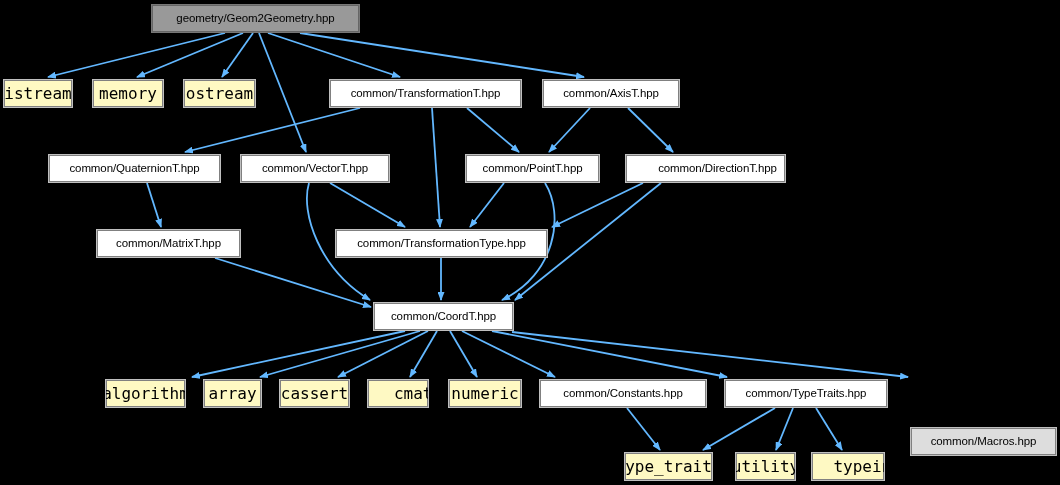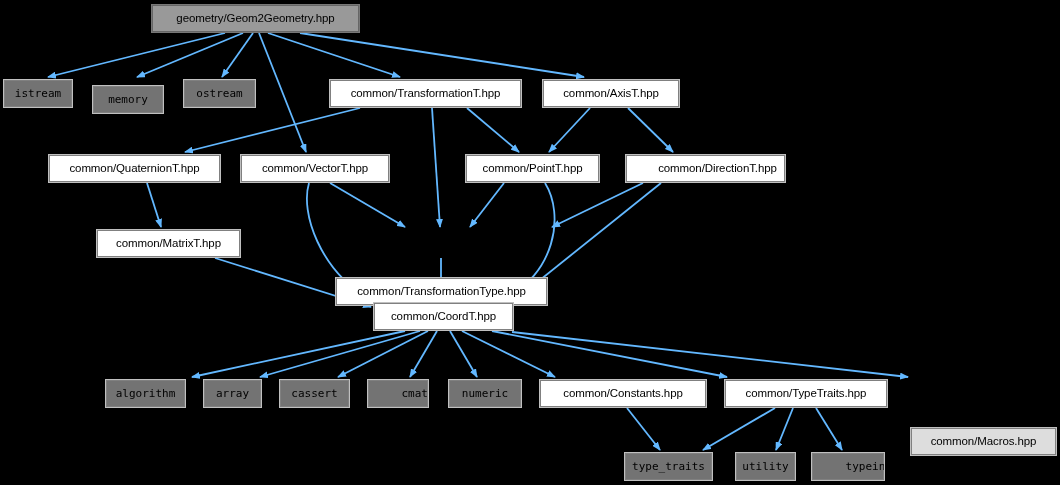--- a/index.html
+++ b/index.html
@@ -36,23 +36,23 @@
     color: #000000;
     white-space: nowrap;
     letter-spacing: -0.1px;
     z-index: 5;
   }
   .node.kind-local {
     background: #ffffff;
     font-family: "Liberation Sans", sans-serif;
   }
   .node.kind-std {
-    background: #737373;
+    background: #fef9c3;
     font-family: "DejaVu Sans Mono", monospace;
-    font-size: 11px;
+    font-size: 16px;
     letter-spacing: 0;
   }
   .node.kind-gray {
     background: #dddddd;
     font-family: "Liberation Sans", sans-serif;
   }
   .node.kind-root {
     background: #999999;
     font-family: "Liberation Sans", sans-serif;
     border: 1px solid #666666;
@@ -107,21 +107,21 @@
         <path d="M 816,408 L 842,450" fill="none" stroke="#63b8ff" stroke-width="1.8" marker-end="url(#arrowhead)"></path>
       </g>
   </svg>
   <div id="nodes-layer">
       <div class="node kind-root" style="left: 152px; top: 5px; width: 207px; height: 27px;">
         <span class="node-label">geometry/Geom2Geometry.hpp</span>
       </div>
       <div class="node kind-std" style="left: 4px; top: 80px; width: 68px; height: 27px;">
         <span class="node-label">istream</span>
       </div>
-      <div class="node kind-std" style="left: 93px; top: 80px; width: 70px; height: 27px; margin-top: 6px;">
+      <div class="node kind-std" style="left: 93px; top: 80px; width: 70px; height: 27px;">
         <span class="node-label">memory</span>
       </div>
       <div class="node kind-std" style="left: 184px; top: 80px; width: 71px; height: 27px;">
         <span class="node-label">ostream</span>
       </div>
       <div class="node kind-local" style="left: 330px; top: 80px; width: 191px; height: 27px;">
         <span class="node-label">common/TransformationT.hpp</span>
       </div>
       <div class="node kind-local" style="left: 543px; top: 80px; width: 136px; height: 27px;">
         <span class="node-label">common/AxisT.hpp</span>
@@ -134,21 +134,21 @@
       </div>
       <div class="node kind-local" style="left: 466px; top: 155px; width: 133px; height: 27px;">
         <span class="node-label">common/PointT.hpp</span>
       </div>
       <div class="node kind-local" style="left: 626px; top: 155px; width: 159px; height: 27px; padding-left: 24px;">
         <span class="node-label">common/DirectionT.hpp</span>
       </div>
       <div class="node kind-local" style="left: 97px; top: 230px; width: 143px; height: 27px;">
         <span class="node-label">common/MatrixT.hpp</span>
       </div>
-      <div class="node kind-local" style="left: 336px; top: 230px; width: 211px; height: 27px; margin-top: 48px;">
+      <div class="node kind-local" style="left: 336px; top: 230px; width: 211px; height: 27px;">
         <span class="node-label">common/TransformationType.hpp</span>
       </div>
       <div class="node kind-local" style="left: 374px; top: 303px; width: 139px; height: 27px;">
         <span class="node-label">common/CoordT.hpp</span>
       </div>
       <div class="node kind-std" style="left: 106px; top: 380px; width: 79px; height: 27px;">
         <span class="node-label">algorithm</span>
       </div>
       <div class="node kind-std" style="left: 204px; top: 380px; width: 57px; height: 27px;">
         <span class="node-label">array</span>

